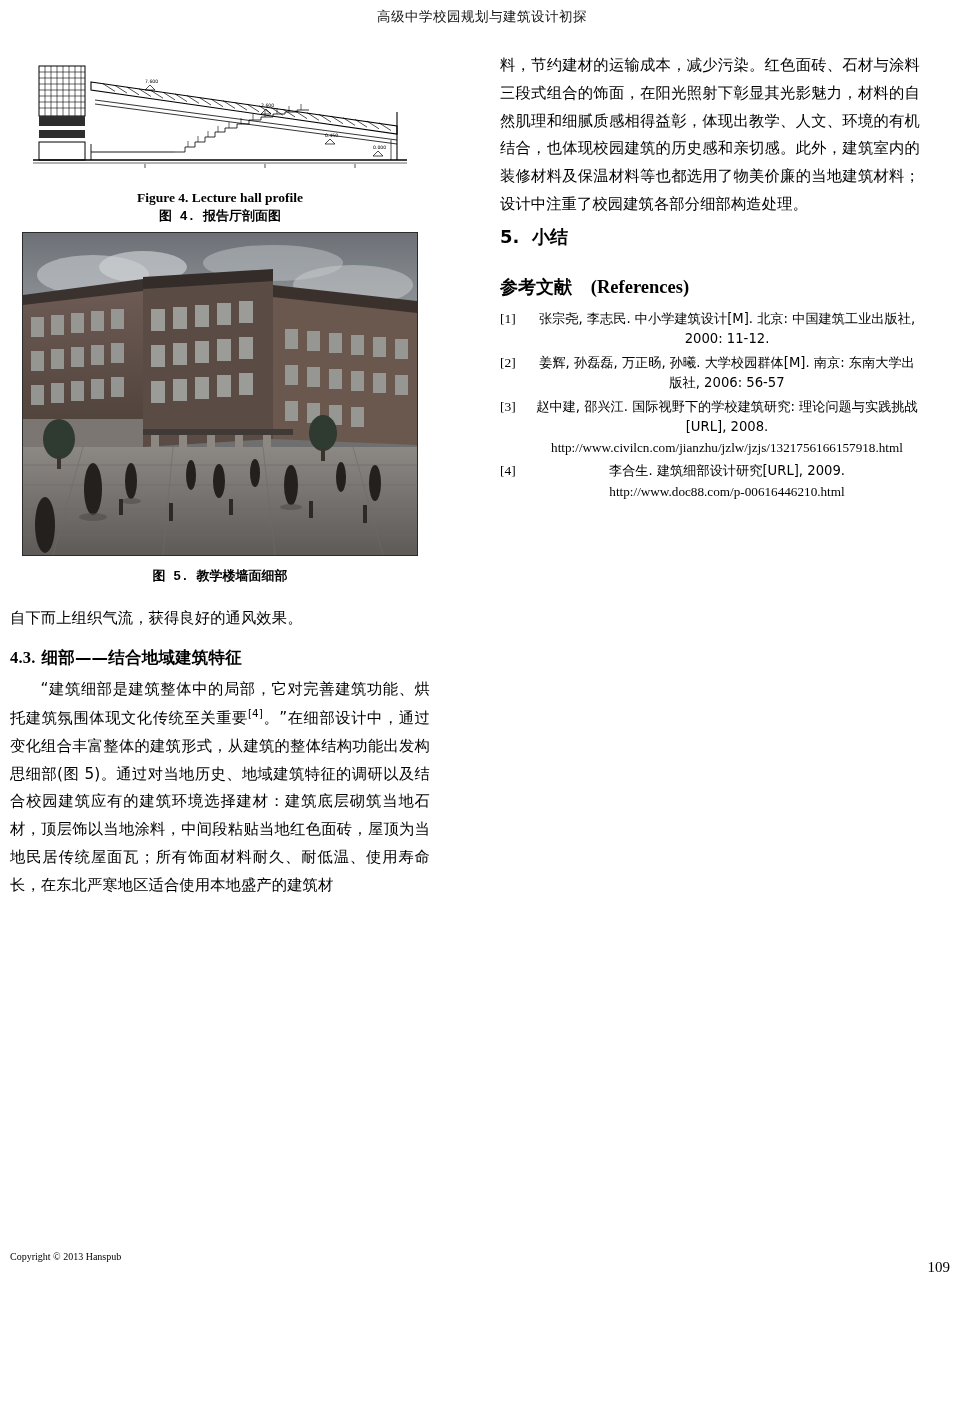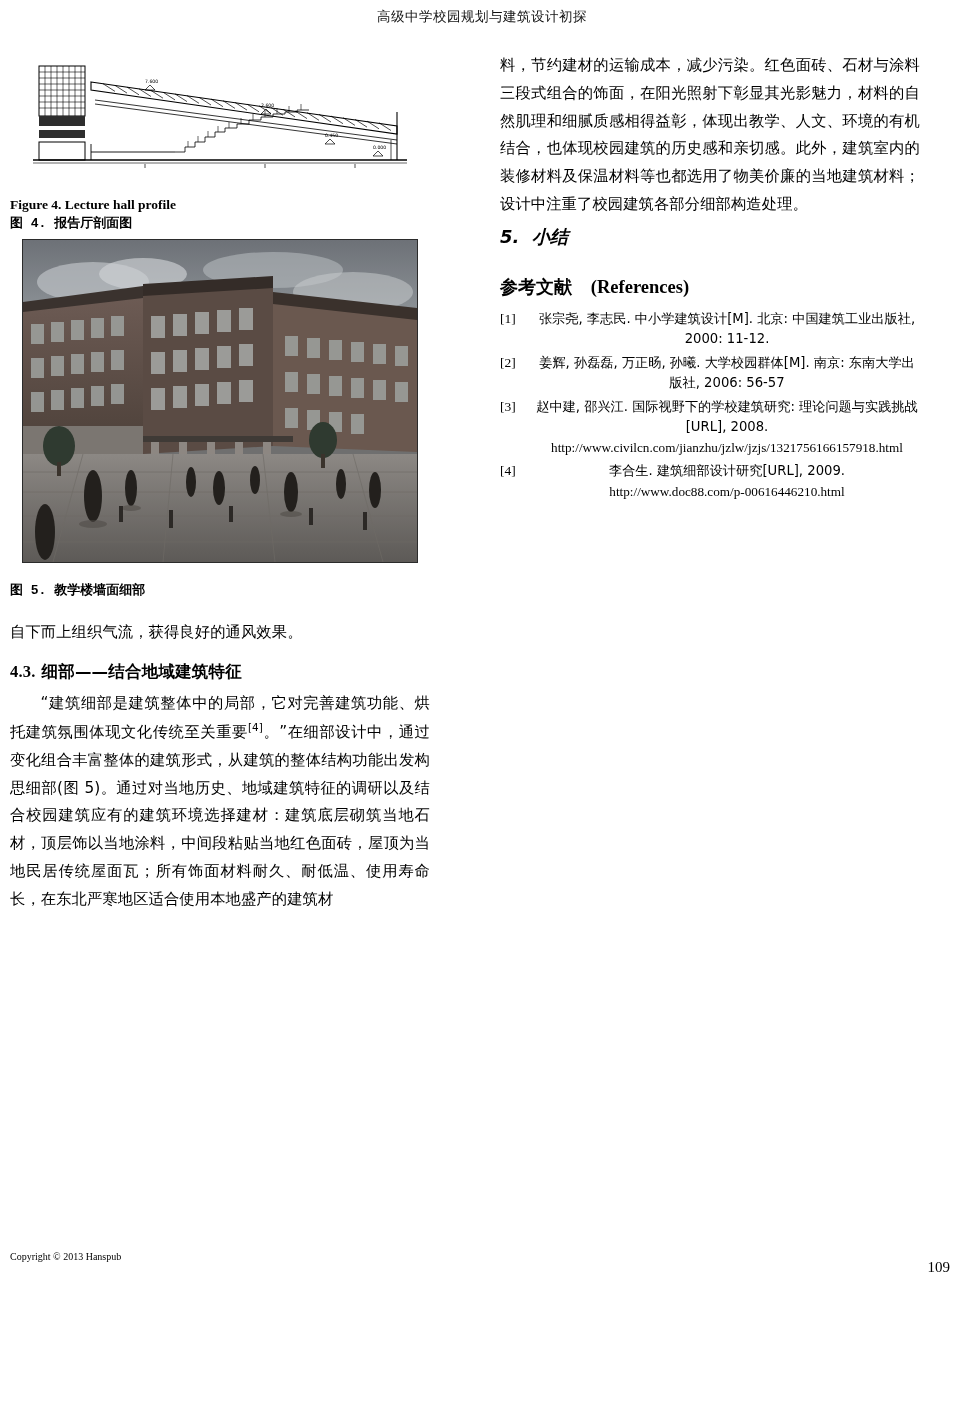--- a/index.html
+++ b/index.html
@@ -46,26 +46,26 @@
     position: absolute;
     top: 52px;
     width: 420px;
   }
   .col-left { left: 10px; }
   .col-right { left: 500px; }
 
   
   .fig-block { margin-bottom: 6px; }
   .fig-caption {
-    text-align: left;
+    text-align: center;
     font-family: "Liberation Serif", serif;
     font-weight: bold;
     font-size: 13.5px;
     line-height: 1.45;
-    margin-top: 19px;
+    margin-top: 12px;
   }
   .fig-caption .cn {
     font-family: Liberation Mono, monospace;
     font-size: 13px;
     font-weight: bold;
   }
 
   
   .fig4-wrap {
     width: 390px;
@@ -104,21 +104,20 @@
   }
   h3.sec .num {
     font-family: "Liberation Serif", serif;
     font-weight: bold;
   }
   h2.sec-num {
     font-family: "DejaVu Sans", sans-serif;
     font-weight: bold;
     font-size: 18px;
     margin: 6px 0 10px 0;
-    font-style: italic;
   }
   h2.refs-title {
     font-family: "DejaVu Sans", sans-serif;
     font-weight: bold;
     font-size: 18px;
     margin: 26px 0 10px 0;
   }
   h2.refs-title .en {
     font-family: "Liberation Serif", serif;
     font-weight: bold;

